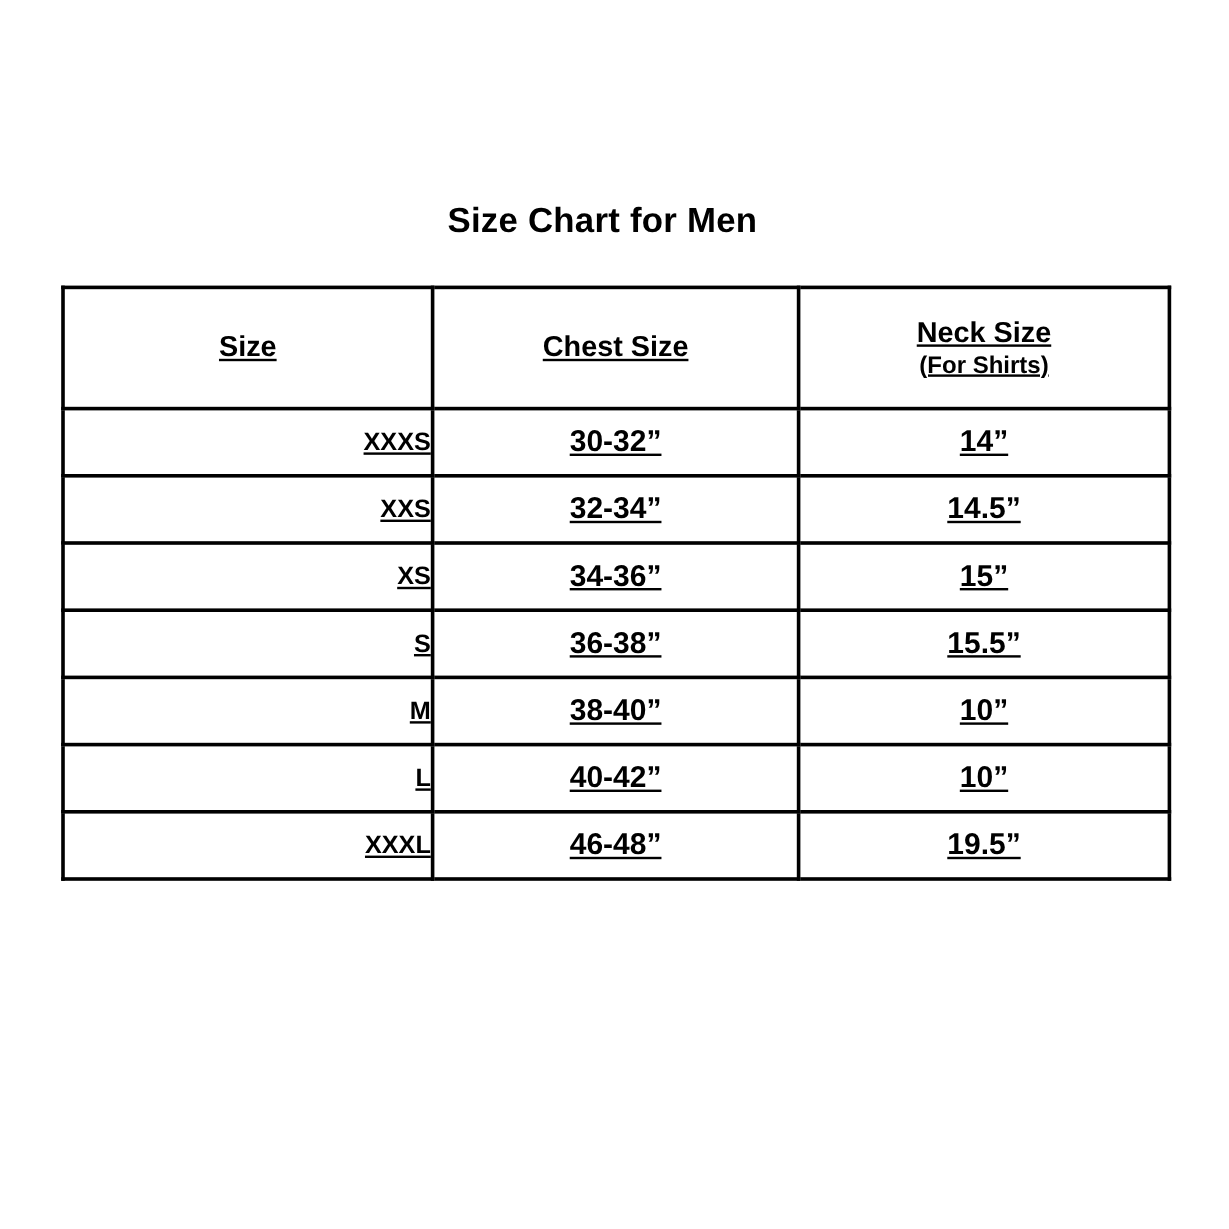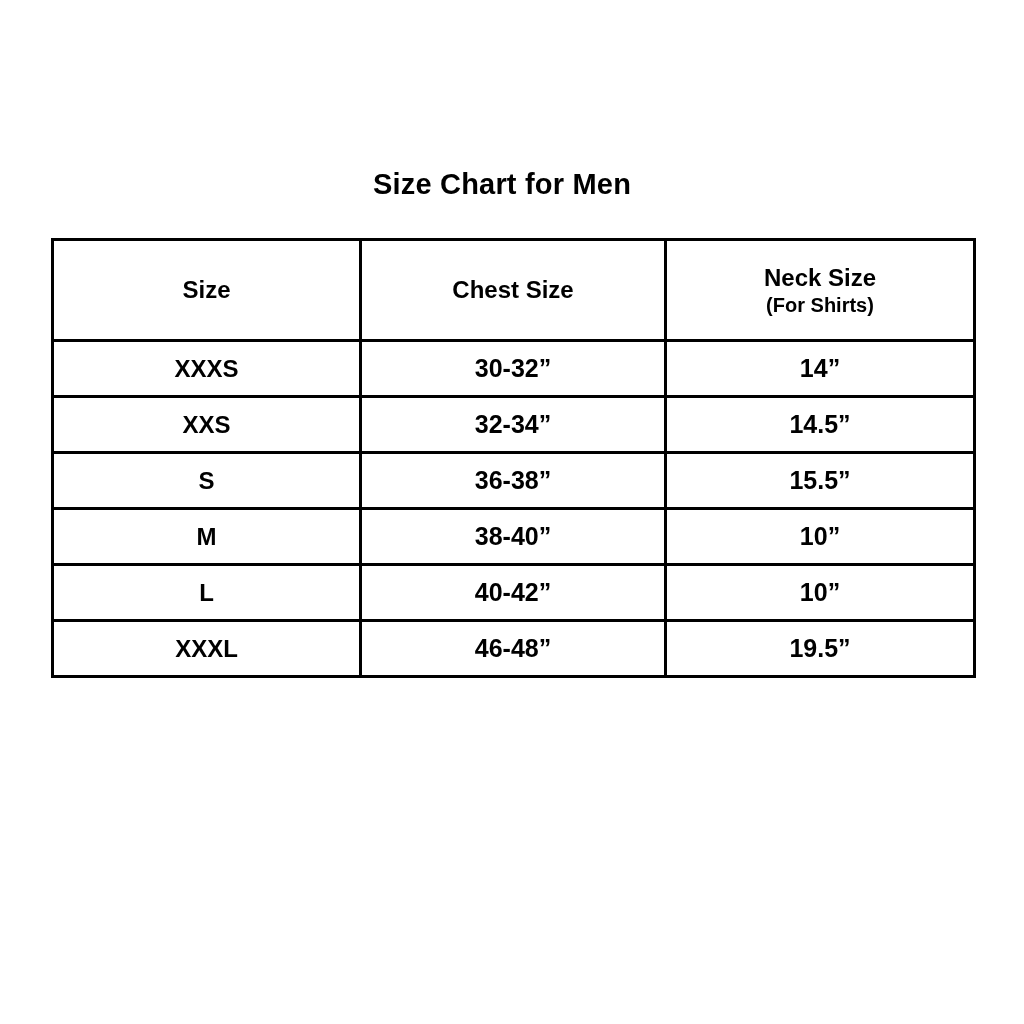--- a/index.html
+++ b/index.html
@@ -28,20 +28,21 @@
     text-align: center;
     font-size: 29px;
     font-weight: bold;
     letter-spacing: 0.2px;
   }
   .table-wrap {
     position: absolute;
     top: 238px;
     left: 51px;
     width: 922px;
+    text-decoration: underline;
   }
   table.size-table {
     border-collapse: collapse;
     table-layout: fixed;
     width: 922px;
   }
   table.size-table td,
   table.size-table th {
     border: 3px solid #000000;
     text-align: center;
@@ -61,21 +62,22 @@
   thead th .sub {
     display: block;
     font-size: 20px;
     font-weight: bold;
   }
   tbody td {
     height: 53px;
     font-size: 25px;
   }
   tbody td.size-cell {
-    font-size: 24px;
+    font-size: 21px;
+    text-align: right;
   }
 </style>
 </head>
 <body>
 
 <div class="page">
 
   <div class="chart-title">Size Chart for Men</div>
 
   <div class="table-wrap">
@@ -104,20 +106,25 @@
           <td class="size-cell">XXXS</td>
           <td>30-32”</td>
           <td>14”</td>
         </tr>
         <tr>
           <td class="size-cell">XXS</td>
           <td>32-34”</td>
           <td>14.5”</td>
         </tr>
         <tr>
+          <td class="size-cell">XS</td>
+          <td>34-36”</td>
+          <td>15”</td>
+        </tr>
+        <tr>
           <td class="size-cell">S</td>
           <td>36-38”</td>
           <td>15.5”</td>
         </tr>
         <tr>
           <td class="size-cell">M</td>
           <td>38-40”</td>
           <td>10”</td>
         </tr>
         <tr>

